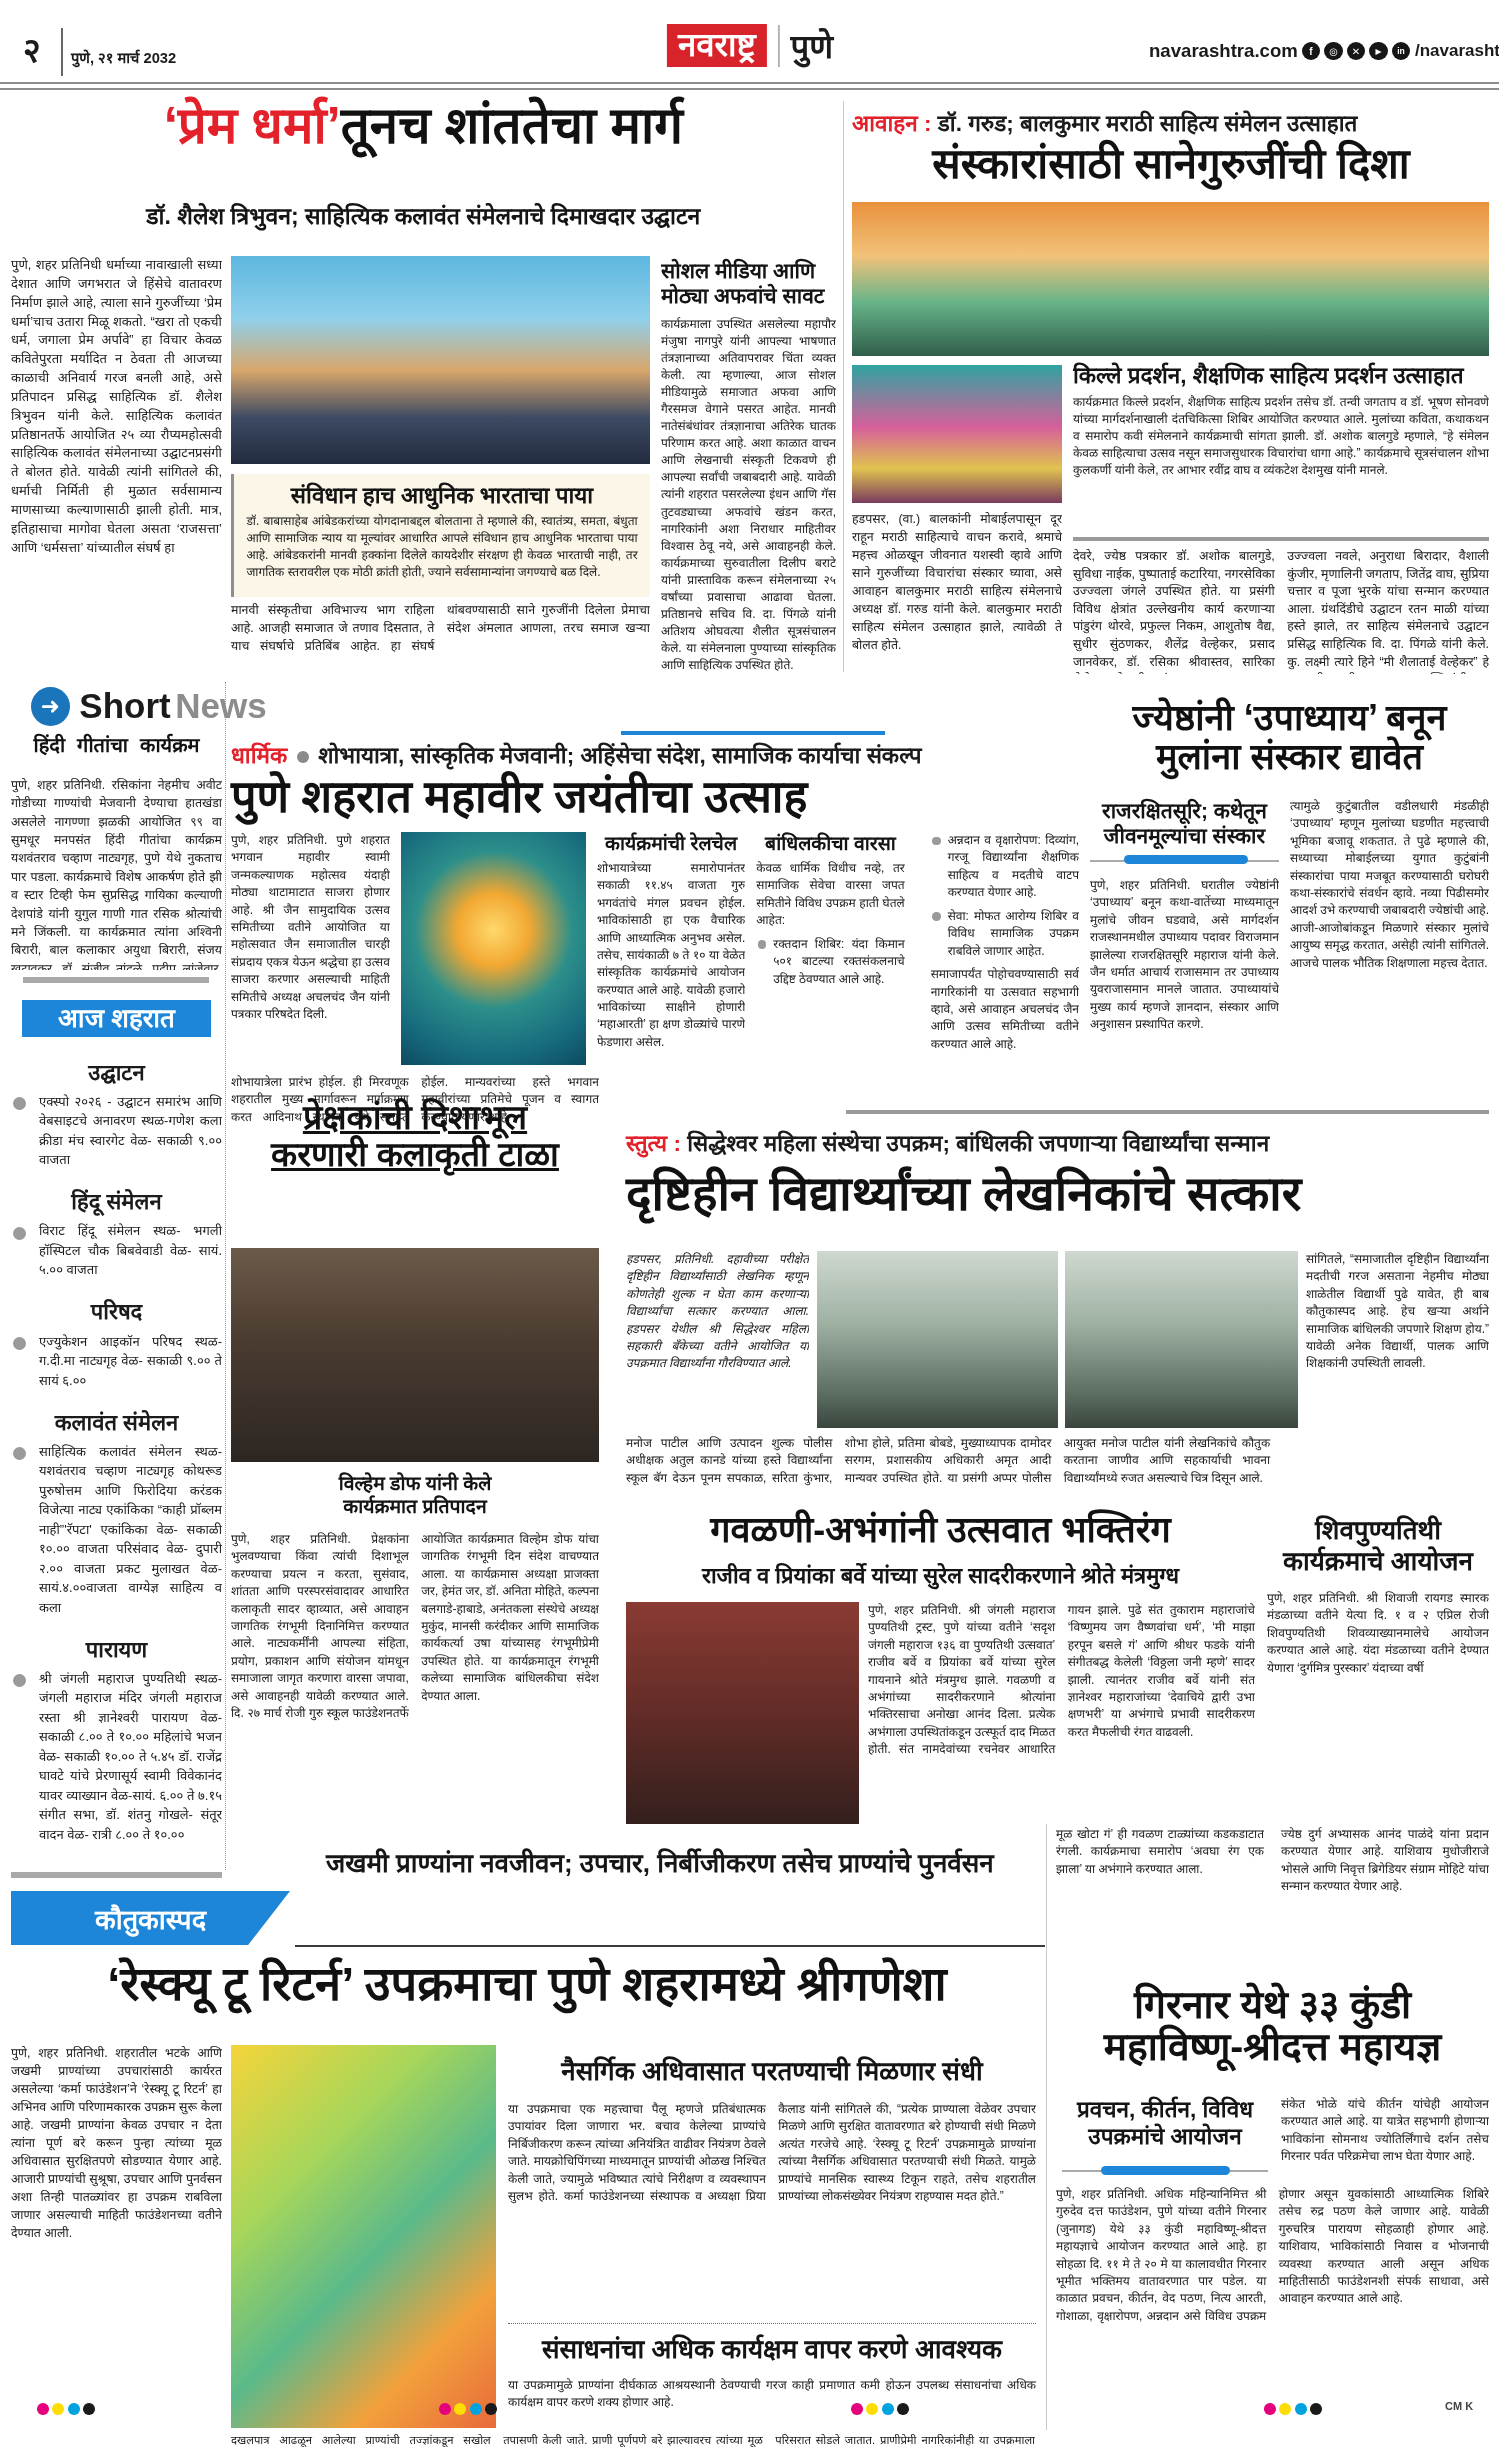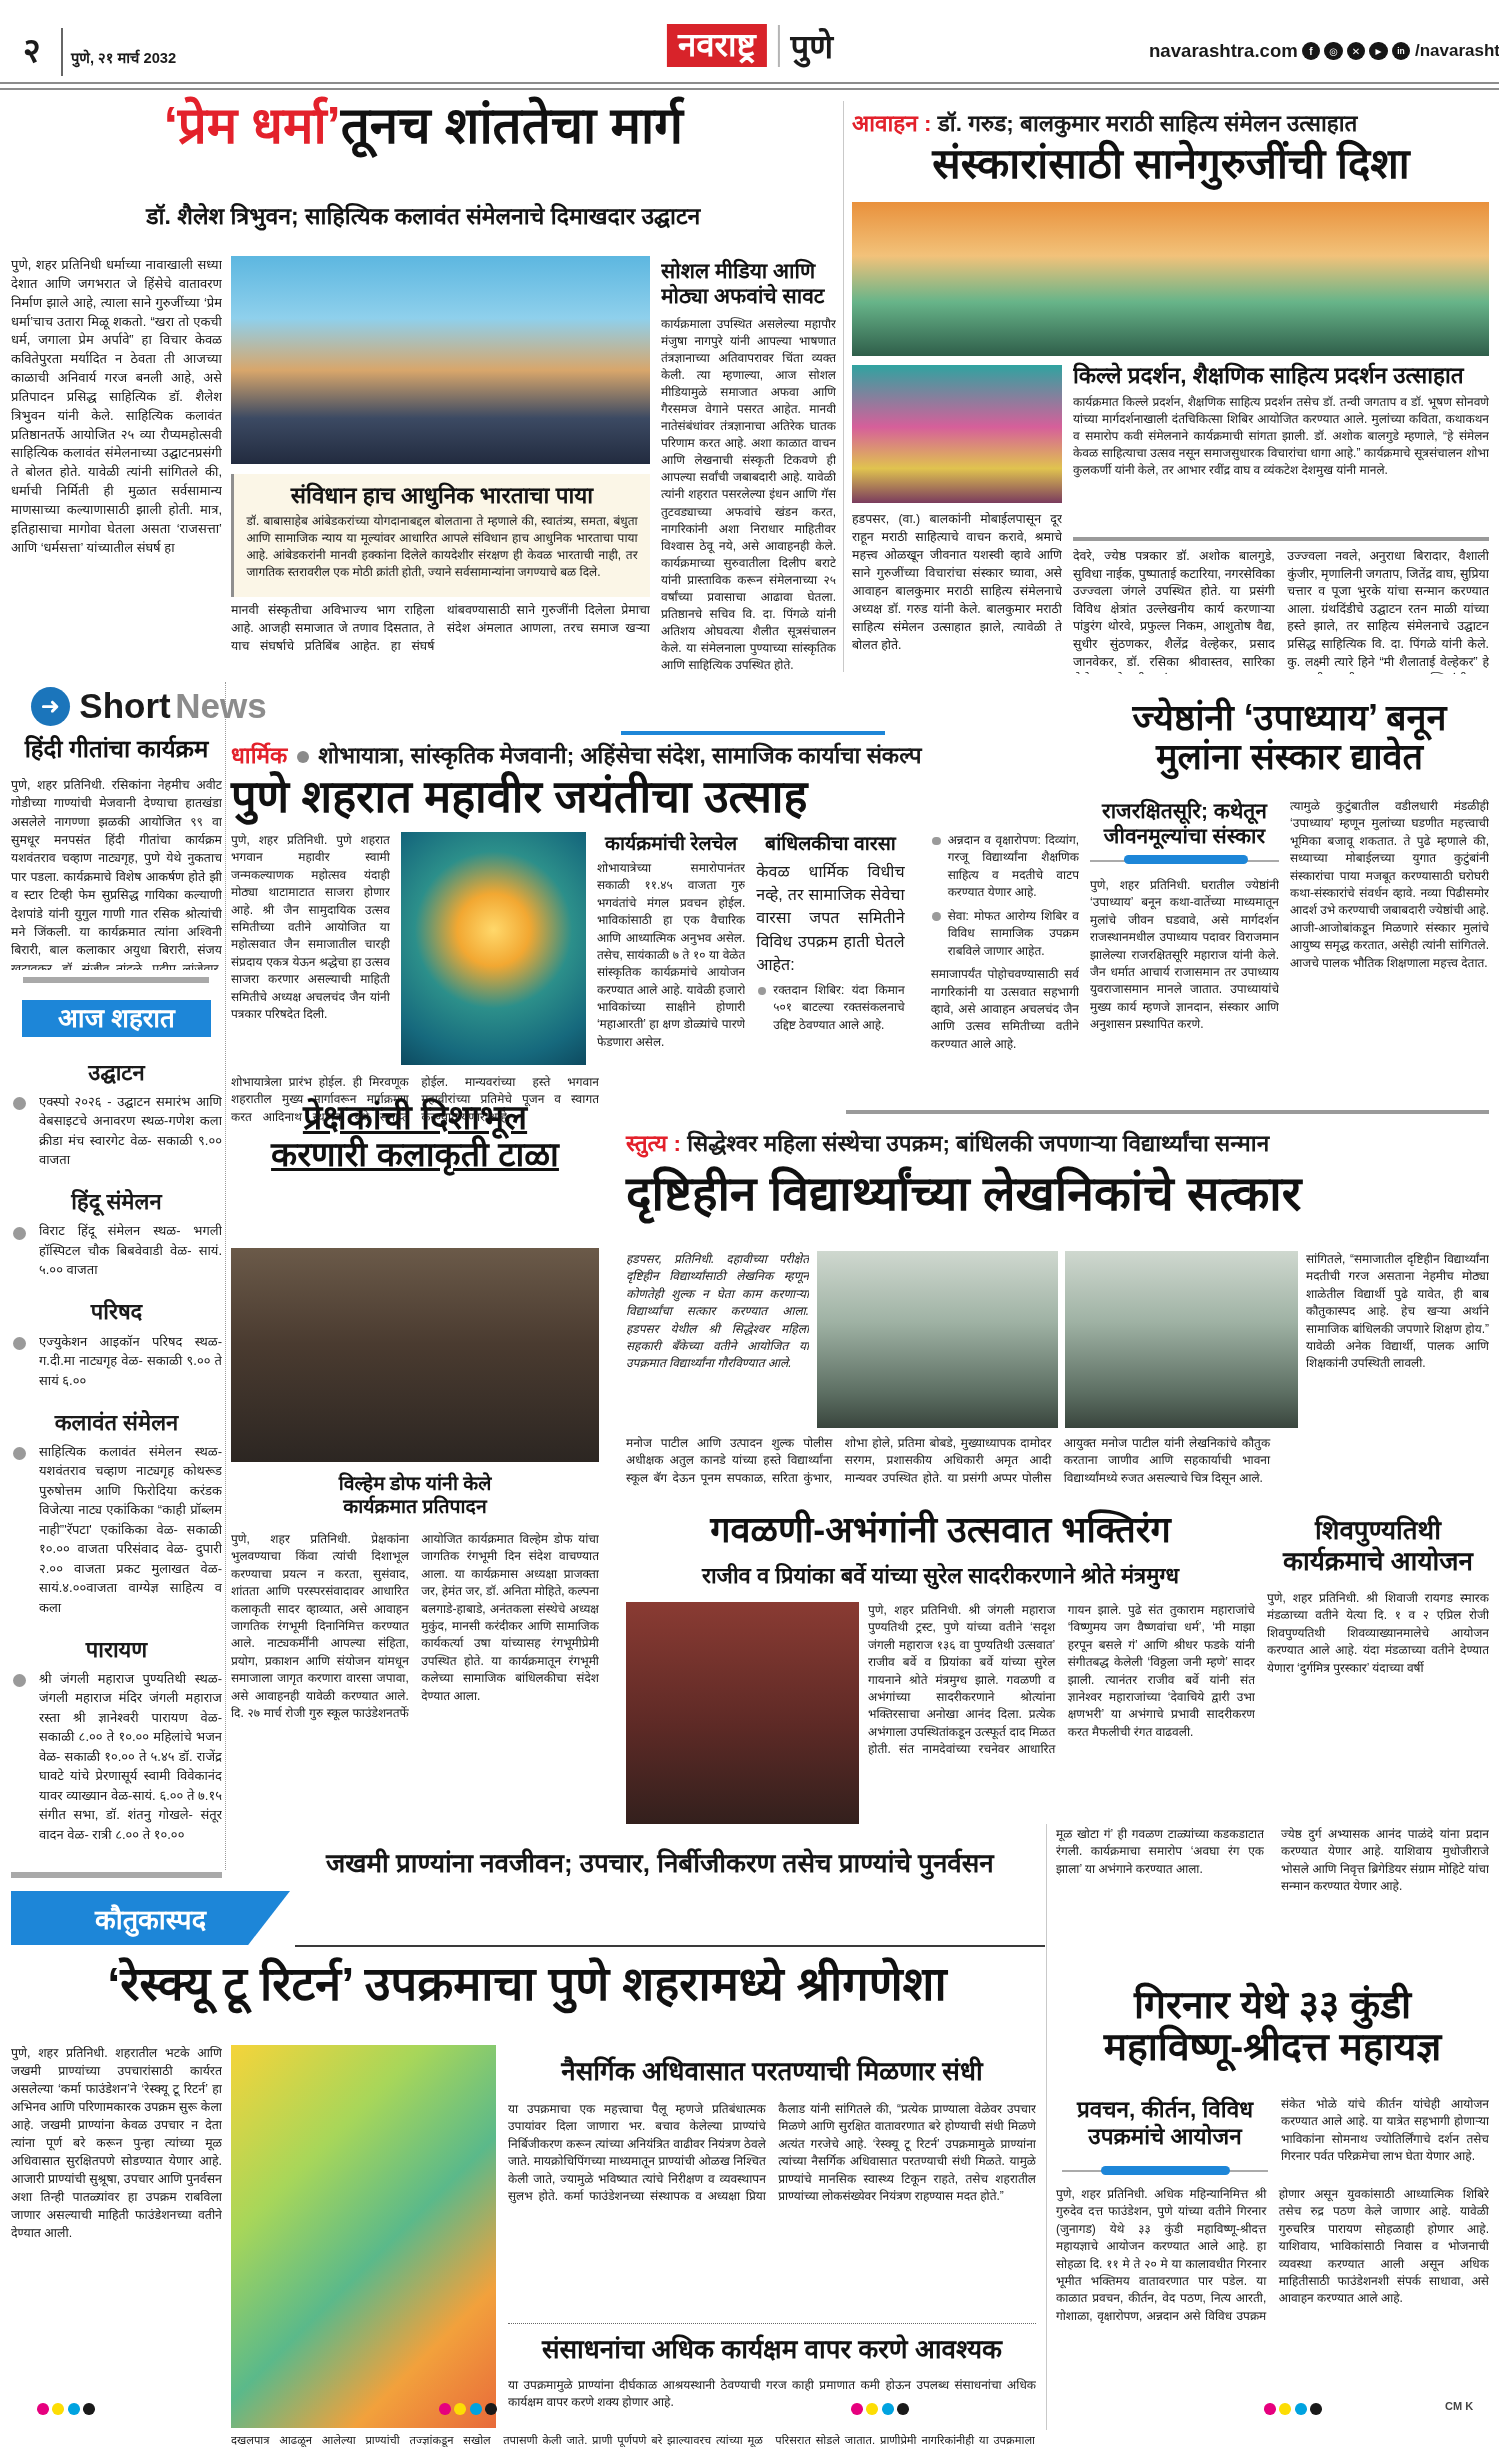--- a/index.html
+++ b/index.html
@@ -122,21 +122,21 @@
     <div class="jt" style="width:202px;font-size:12.4px;line-height:1.42;">उज्ज्वला नवले, अनुराधा बिरादार, वैशाली कुंजीर, मृणालिनी जगताप, जितेंद्र वाघ, सुप्रिया चत्तार व पूजा भुरके यांचा सन्मान करण्यात आला. ग्रंथदिंडीचे उद्घाटन रतन माळी यांच्या हस्ते झाले, तर साहित्य संमेलनाचे उद्घाटन प्रसिद्ध साहित्यिक वि. दा. पिंगळे यांनी केले. कु. लक्ष्मी त्यारे हिने “मी शैलाताई वेल्हेकर” हे एकपात्री सादरीकरण करून उपस्थितांची दाद मिळवली.</div>
   </div>
 
   <div class="abs" style="left:225px;top:682px;height:1188px;border-left:1.6px dotted #999;"></div>
 
   <div class="abs" style="left:31px;top:686px;display:flex;align-items:center;gap:9.3px;">
     <span class="sn-icon">➜</span>
     <span class="bold" style="font-size:35px;">Short</span>
     <span class="bold" style="font-size:35px;color:#8c8c8c;margin-left:-4.7px;">News</span>
   </div>
-  <div class="abs hl ctr" style="left:11px;top:736px;width:211px;font-size:24px;">हिंदी गीतांचा कार्यक्रम</div>
+  <div class="abs hl ctr" style="left:11px;top:736px;width:211px;font-size:20px;font-family:Liberation Mono, monospace;">हिंदी गीतांचा कार्यक्रम</div>
   <div class="abs jt clip" style="left:11px;top:776px;width:211px;height:194px;font-size:12.4px;line-height:1.48;">पुणे, शहर प्रतिनिधी. रसिकांना नेहमीच अवीट गोडीच्या गाण्यांची मेजवानी देण्याचा हातखंडा असलेले नागण्णा झळकी आयोजित ९९ वा सुमधूर मनपसंत हिंदी गीतांचा कार्यक्रम यशवंतराव चव्हाण नाट्यगृह, पुणे येथे नुकताच पार पडला. कार्यक्रमाचे विशेष आकर्षण होते झी व स्टार टिव्ही फेम सुप्रसिद्ध गायिका कल्याणी देशपांडे यांनी युगुल गाणी गात रसिक श्रोत्यांची मने जिंकली. या कार्यक्रमात त्यांना अश्विनी बिरारी, बाल कलाकार अयुधा बिरारी, संजय खटावकर, डॉ. संजीव तांदळे, प्रदीप लांजेवार, तुषार साधले उपस्थित होते.</div>
 
   <div class="abs" style="left:23px;top:977px;width:186px;height:6.2px;background:#a9a9a9;"></div>
 
   <div class="abs blue-bar ctr" style="left:22px;top:1000px;width:189px;height:37px;color:#fff;font-weight:bold;font-size:26px;line-height:37px;">आज शहरात</div>
 
   <div class="abs clip" style="left:11px;top:1040px;width:211px;height:828px;">
     <div>
       <div class="ev-head">उद्घाटन</div>
       <div class="ev-body">एक्स्पो २०२६ - उद्घाटन समारंभ आणि वेबसाइटचे अनावरण स्थळ-गणेश कला क्रीडा मंच स्वारगेट वेळ- सकाळी ९.०० वाजता</div>
@@ -169,21 +169,21 @@
 
   <div class="abs clip" style="left:231px;top:832px;width:848px;height:234px;display:flex;gap:11px;">
     <div class="jt clip" style="width:166px;font-size:12px;line-height:1.45;">पुणे, शहर प्रतिनिधी. पुणे शहरात भगवान महावीर स्वामी जन्मकल्याणक महोत्सव यंदाही मोठ्या थाटामाटात साजरा होणार आहे. श्री जैन सामुदायिक उत्सव समितीच्या वतीने आयोजित या महोत्सवात जैन समाजातील चारही संप्रदाय एकत्र येऊन श्रद्धेचा हा उत्सव साजरा करणार असल्याची माहिती समितीचे अध्यक्ष अचलचंद जैन यांनी पत्रकार परिषदेत दिली.</div>
     <div class="photo ph-mahavir" style="width:185px;height:233px;flex:none;"></div>
     <div class="clip" style="width:155px;">
       <div class="subhd ctr" style="font-size:19.4px;margin-bottom:4.7px;">कार्यक्रमांची रेलचेल</div>
       <div class="jt" style="font-size:12px;line-height:1.45;">शोभायात्रेच्या समारोपानंतर सकाळी ११.४५ वाजता गुरु भगवंतांचे मंगल प्रवचन होईल. भाविकांसाठी हा एक वैचारिक आणि आध्यात्मिक अनुभव असेल. तसेच, सायंकाळी ७ ते १० या वेळेत सांस्कृतिक कार्यक्रमांचे आयोजन करण्यात आले आहे. यावेळी हजारो भाविकांच्या साक्षीने होणारी ‘महाआरती’ हा क्षण डोळ्यांचे पारणे फेडणारा असेल.</div>
     </div>
     <div class="clip" style="width:155px;">
       <div class="subhd ctr" style="font-size:19.4px;margin-bottom:4.7px;">बांधिलकीचा वारसा</div>
-      <div class="jt" style="font-size:16px;line-height:1.45;">केवळ धार्मिक विधीच नव्हे, तर सामाजिक सेवेचा वारसा जपत समितीने विविध उपक्रम हाती घेतले आहेत:</div>
+      <div class="jt" style="font-size:12px;line-height:1.45;">केवळ धार्मिक विधीच नव्हे, तर सामाजिक सेवेचा वारसा जपत समितीने विविध उपक्रम हाती घेतले आहेत:</div>
       <div class="bullet jt" style="font-size:12px;line-height:1.45;">रक्तदान शिबिर: यंदा किमान ५०१ बाटल्या रक्तसंकलनाचे उद्दिष्ट ठेवण्यात आले आहे.</div>
     </div>
     <div class="clip" style="width:155px;margin-left:15px;">
       <div class="bullet jt" style="font-size:12px;line-height:1.45;margin-top:0;">अन्नदान व वृक्षारोपण: दिव्यांग, गरजू विद्यार्थ्यांना शैक्षणिक साहित्य व मदतीचे वाटप करण्यात येणार आहे.</div>
       <div class="bullet jt" style="font-size:12px;line-height:1.45;">सेवा: मोफत आरोग्य शिबिर व विविध सामाजिक उपक्रम राबविले जाणार आहेत.</div>
       <div class="jt" style="font-size:12px;line-height:1.45;margin-top:6.2px;">समाजापर्यंत पोहोचवण्यासाठी सर्व नागरिकांनी या उत्सवात सहभागी व्हावे, असे आवाहन अचलचंद जैन आणि उत्सव समितीच्या वतीने करण्यात आले आहे.</div>
     </div>
   </div>
   <div class="abs jt c2 clip" style="left:231px;top:1074px;width:368px;height:56px;font-size:12px;line-height:1.45;">शोभायात्रेला प्रारंभ होईल. ही मिरवणूक शहरातील मुख्य मार्गावरून मार्गक्रमण करत आदिनाथ स्थानक येथे समाप्त होईल. मान्यवरांच्या हस्ते भगवान महावीरांच्या प्रतिमेचे पूजन व स्वागत करण्यात येणार आहे.</div>
 

